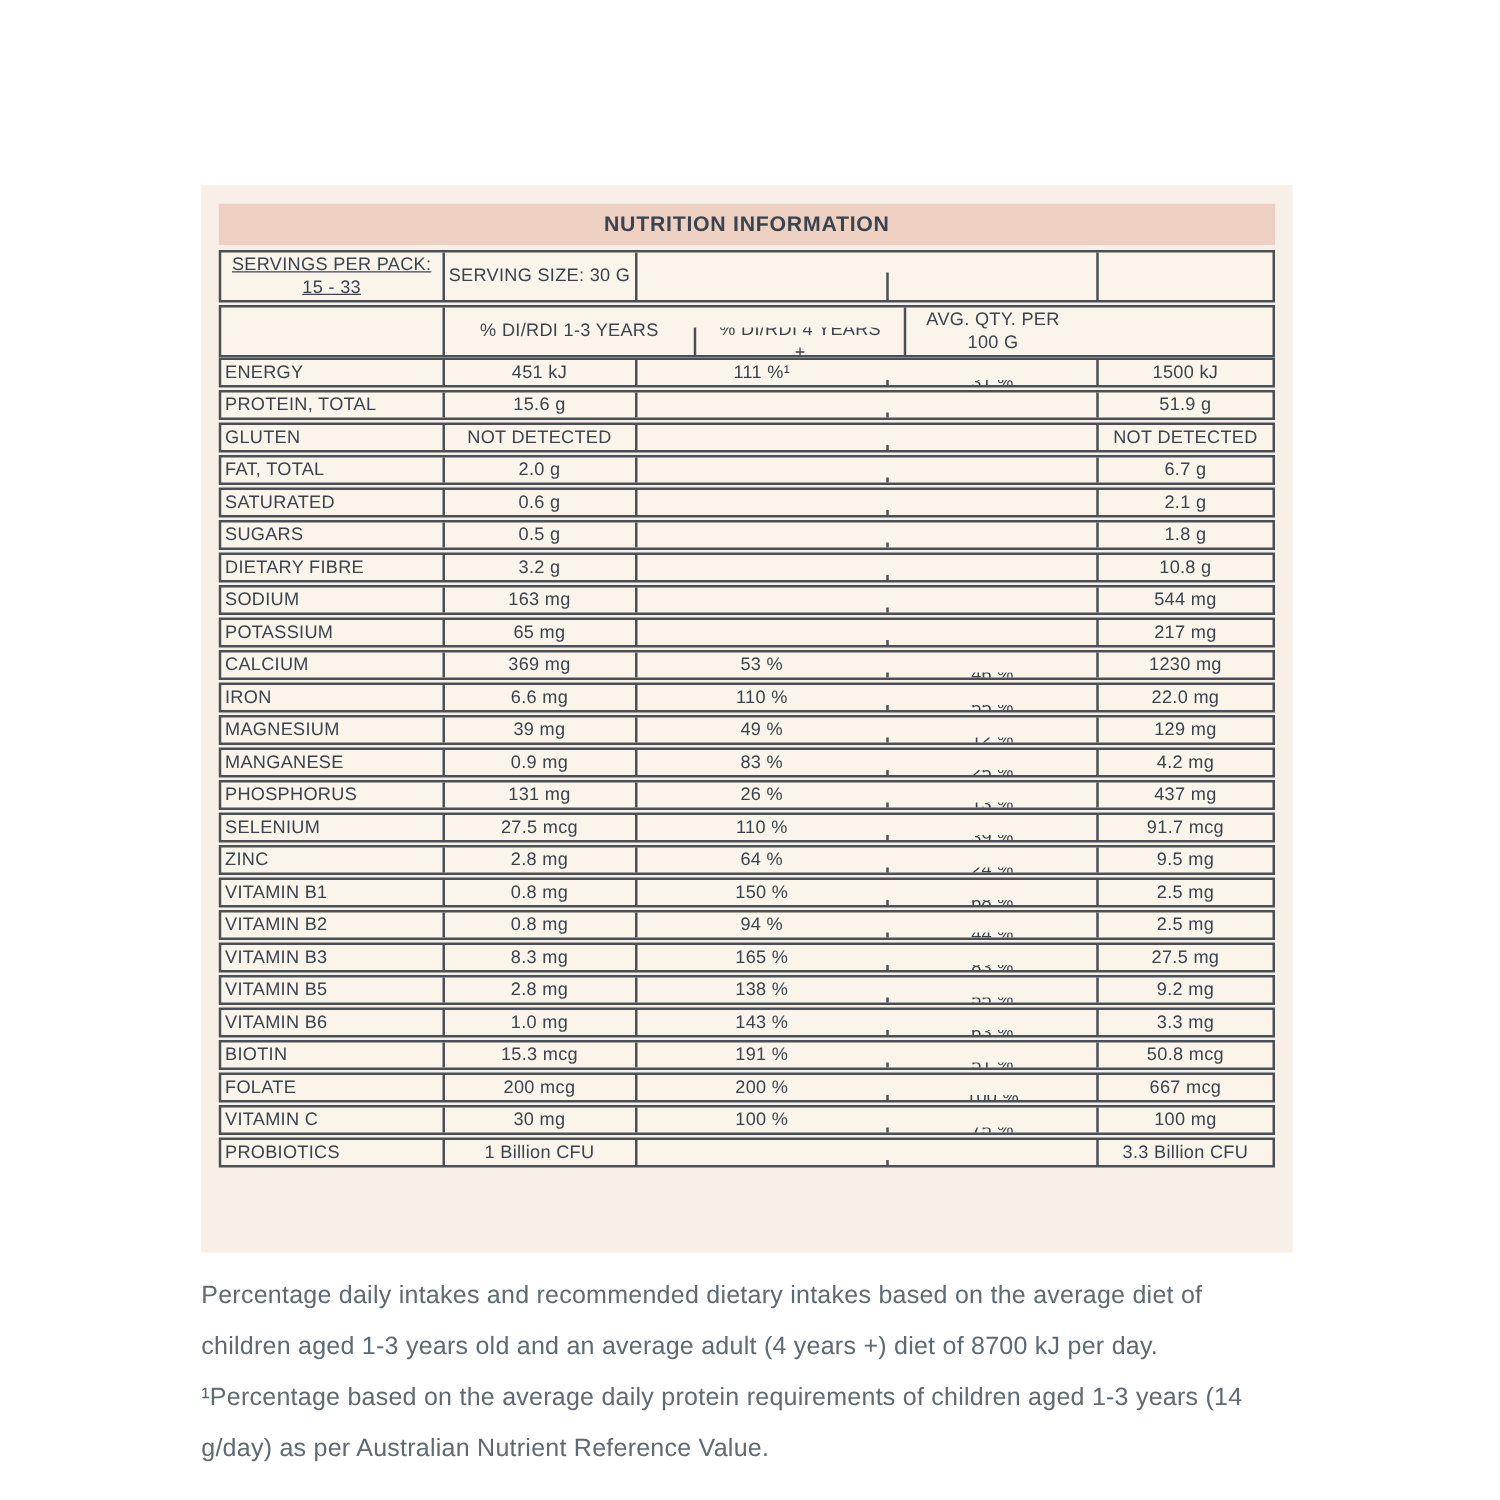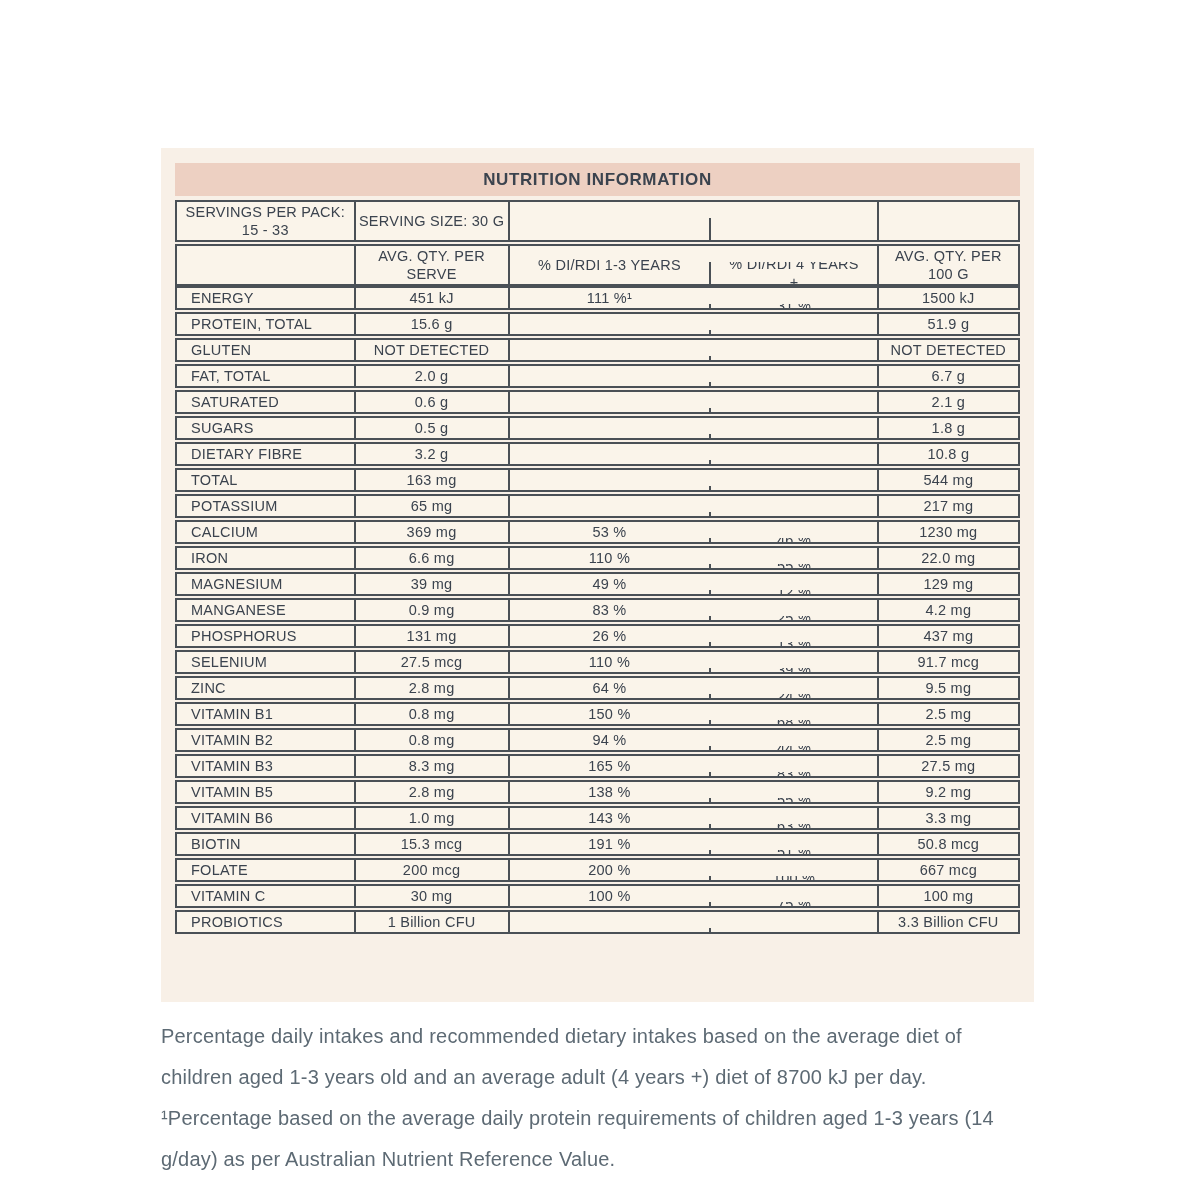--- a/index.html
+++ b/index.html
@@ -33,22 +33,22 @@
     display:flex;align-items:center;justify-content:center;
     font-size:14.5px;letter-spacing:.25px;line-height:1.25;
     text-align:center;overflow:hidden;
   }
   .cell + .cell{border-left:2px solid var(--line);}
   .c1{width:21.0%;}
   .c2{width:18.3%;}
   .c3{width:24.0%;text-align:center;}
   .c4{width:19.9%;margin-top:16px;}
   .c5{width:16.8%;}
-  .data-row .c1{justify-content:flex-start;text-align:left;padding-left:14px;}
-  .stack{display:flex;flex-direction:column;align-items:center;justify-content:center;}
+  .data-row .c1{justify-content:flex-start;text-align:left;padding-left:3px;}
+  .stack{display:flex;flex-direction:column;align-items:center;justify-content:center;text-decoration:underline;}
   .header-row .cell{padding:0 14px;}
   .footnote{
     position:absolute;left:161px;top:1016px;width:876px;
     font-size:20px;line-height:2.05;letter-spacing:.2px;color:var(--foot);
   }
 </style>
 </head>
 <body>
 
 <div class="page">
@@ -68,21 +68,20 @@
           </span>
         </div>
         <div class="cell c2">SERVING SIZE: 30 G</div>
         <div class="cell c3"></div>
         <div class="cell c4"></div>
         <div class="cell c5"></div>
       </div>
 
       <div class="row header-row">
         <div class="cell c1"></div>
-        <div class="cell c2">AVG. QTY. PER SERVE</div>
         <div class="cell c3">% DI/RDI 1-3 YEARS</div>
         <div class="cell c4">% DI/RDI 4 YEARS +</div>
         <div class="cell c5">AVG. QTY. PER 100 G</div>
       </div>
 
       <div id="rows">
   <div class="row data-row">
     <div class="cell c1">ENERGY</div>
     <div class="cell c2">451 kJ</div>
     <div class="cell c3">111 %¹</div>
@@ -133,21 +132,21 @@
 
   <div class="row data-row">
     <div class="cell c1">DIETARY FIBRE</div>
     <div class="cell c2">3.2 g</div>
     <div class="cell c3"></div>
     <div class="cell c4"></div>
     <div class="cell c5">10.8 g</div>
   </div>
 
   <div class="row data-row">
-    <div class="cell c1">TOTAL</div>
+    <div class="cell c1">SODIUM</div>
     <div class="cell c2">163 mg</div>
     <div class="cell c3"></div>
     <div class="cell c4"></div>
     <div class="cell c5">544 mg</div>
   </div>
 
   <div class="row data-row">
     <div class="cell c1">POTASSIUM</div>
     <div class="cell c2">65 mg</div>
     <div class="cell c3"></div>

